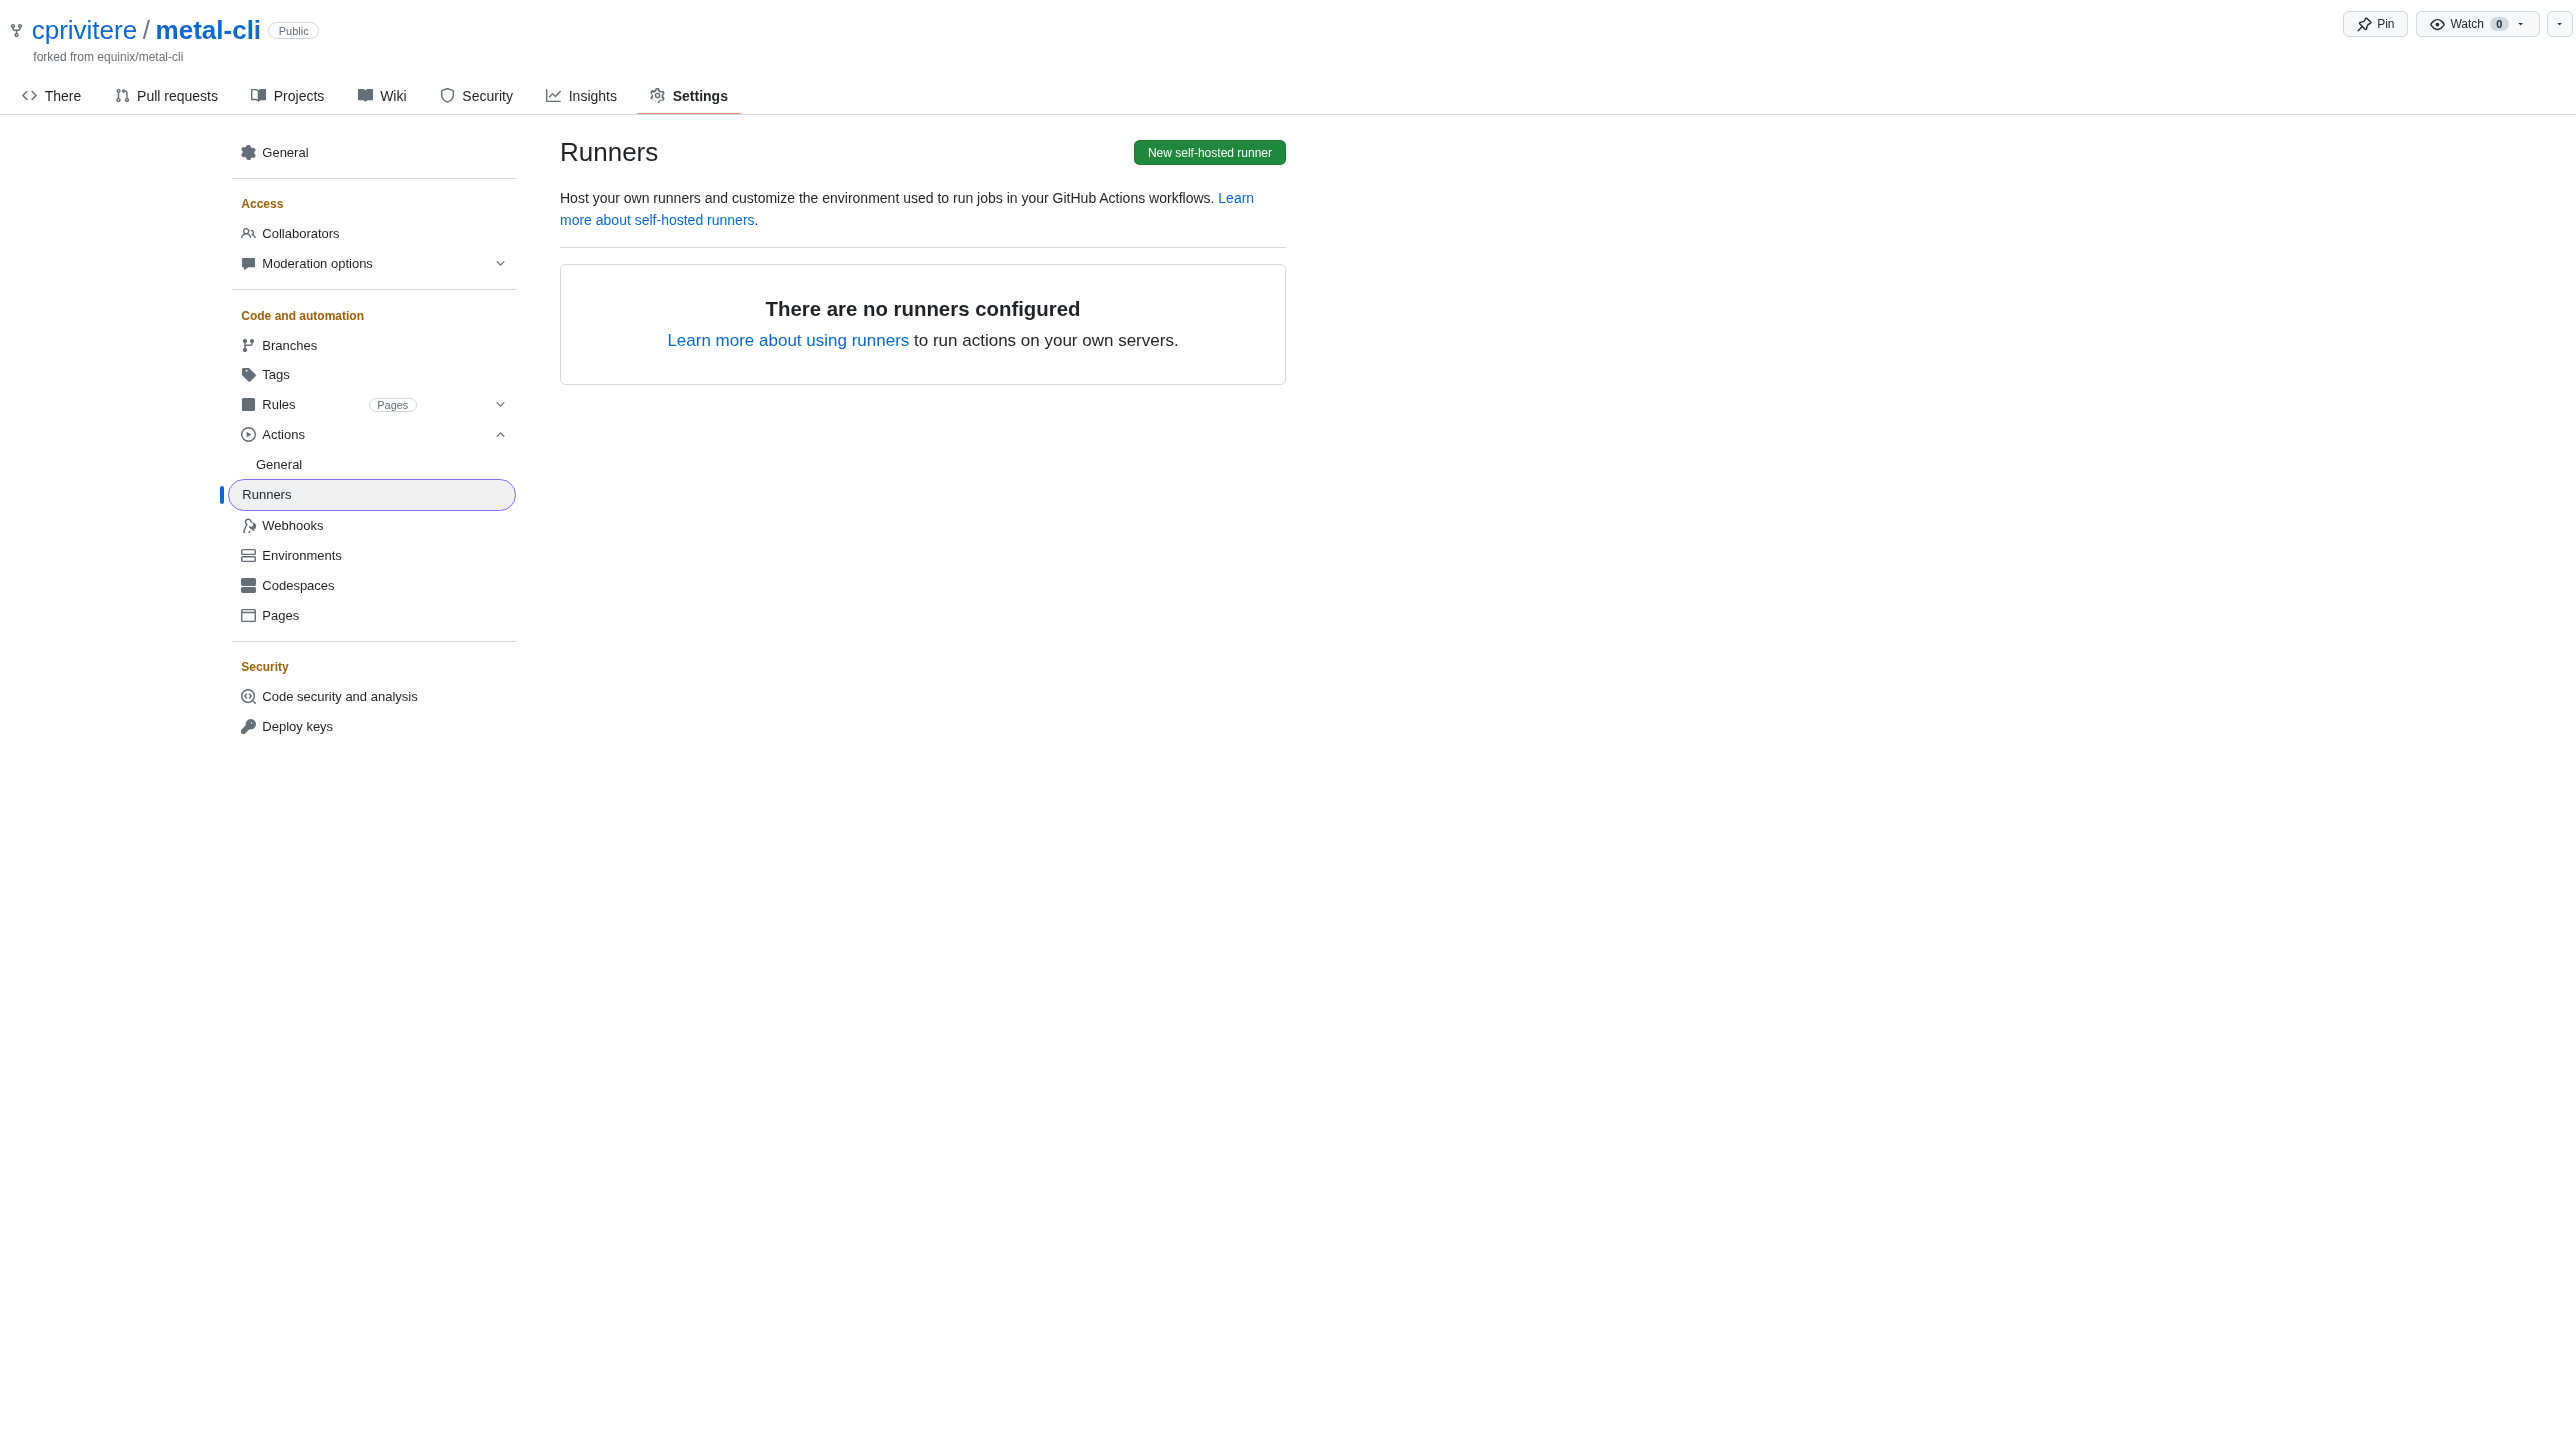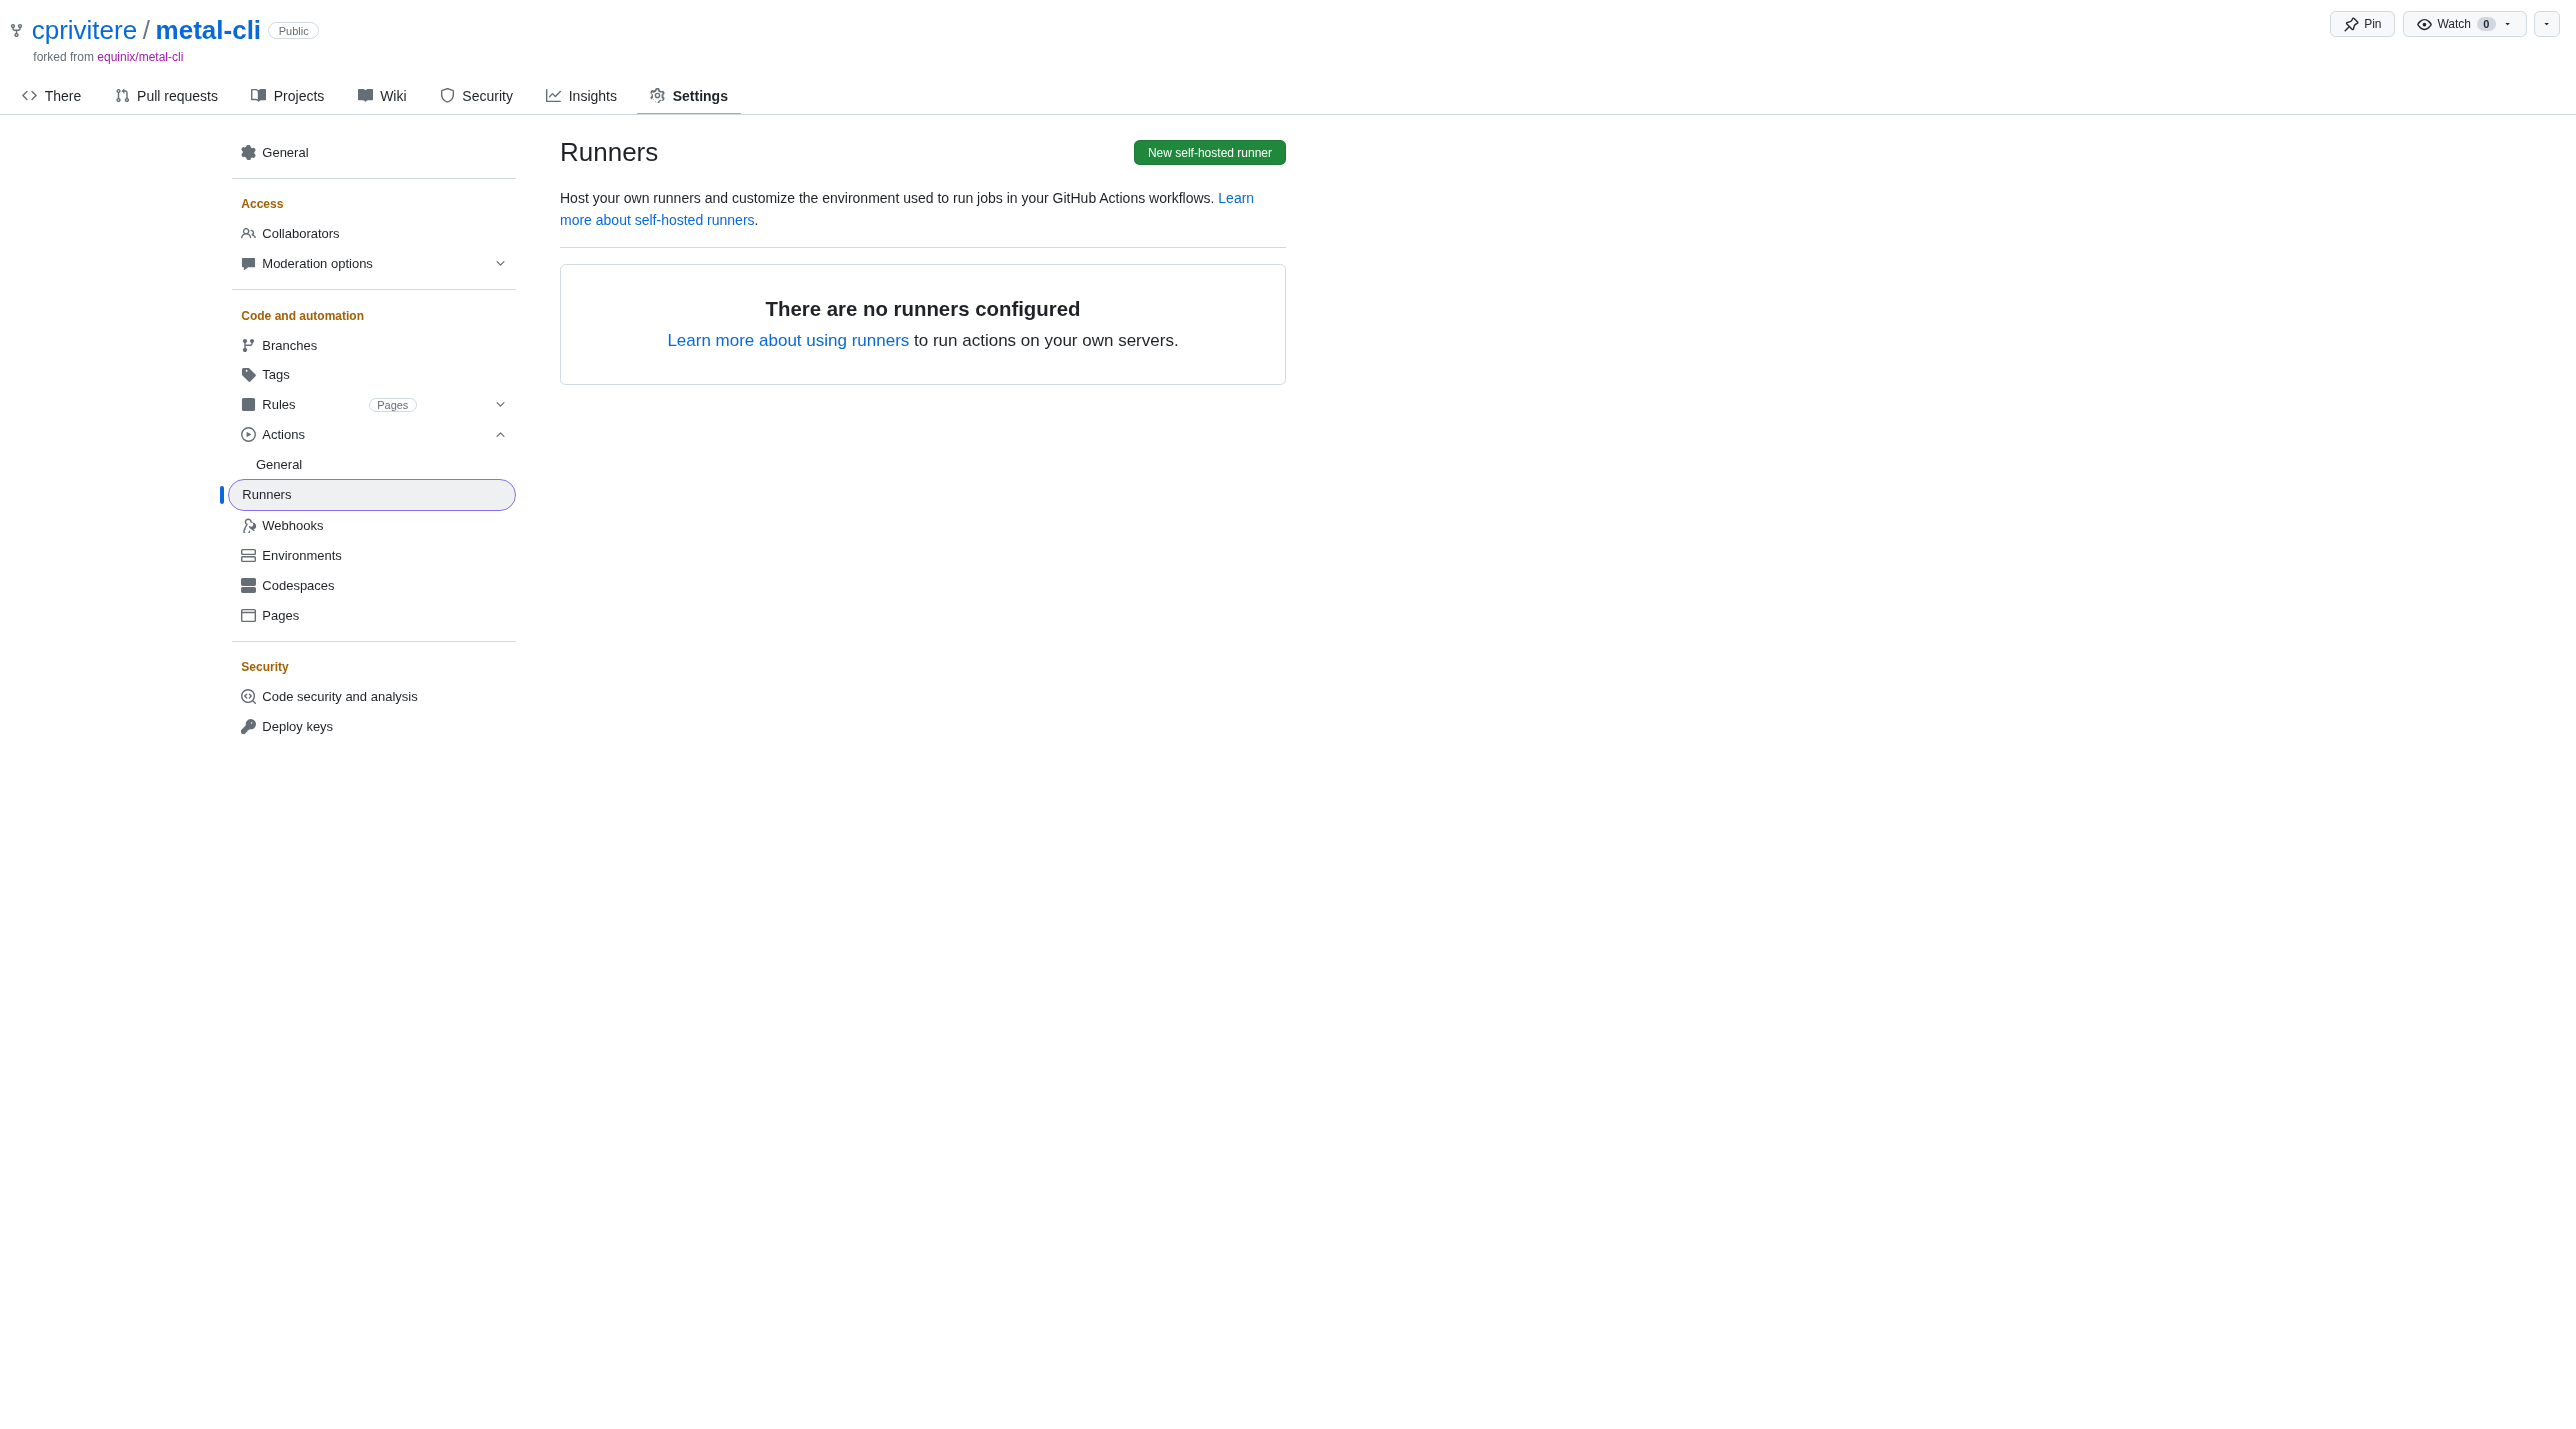--- a/index.html
+++ b/index.html
@@ -39,26 +39,26 @@
       border: 0.9px solid #d1d9e0;
       border-radius: 11px;
       padding: 1.9px 9.3px;
     }
     .forked-from {
       font-size: 12px;
       color: #656d76;
       margin-bottom: 15px;
       padding-left: 24px;
     }
-    .forked-from a { color: #a21caf; }
+    .forked-from a { color: #737373; }
     
     .header-actions {
       position: absolute;
       top: 11px;
-      right: 16px;
+      right: 3px;
       display: flex;
       gap: 7.4px;
     }
     .btn {
       display: inline-flex;
       align-items: center;
       gap: 5.6px;
       font-size: 12px;
       color: #24292f;
       background: #f6f8fa;

